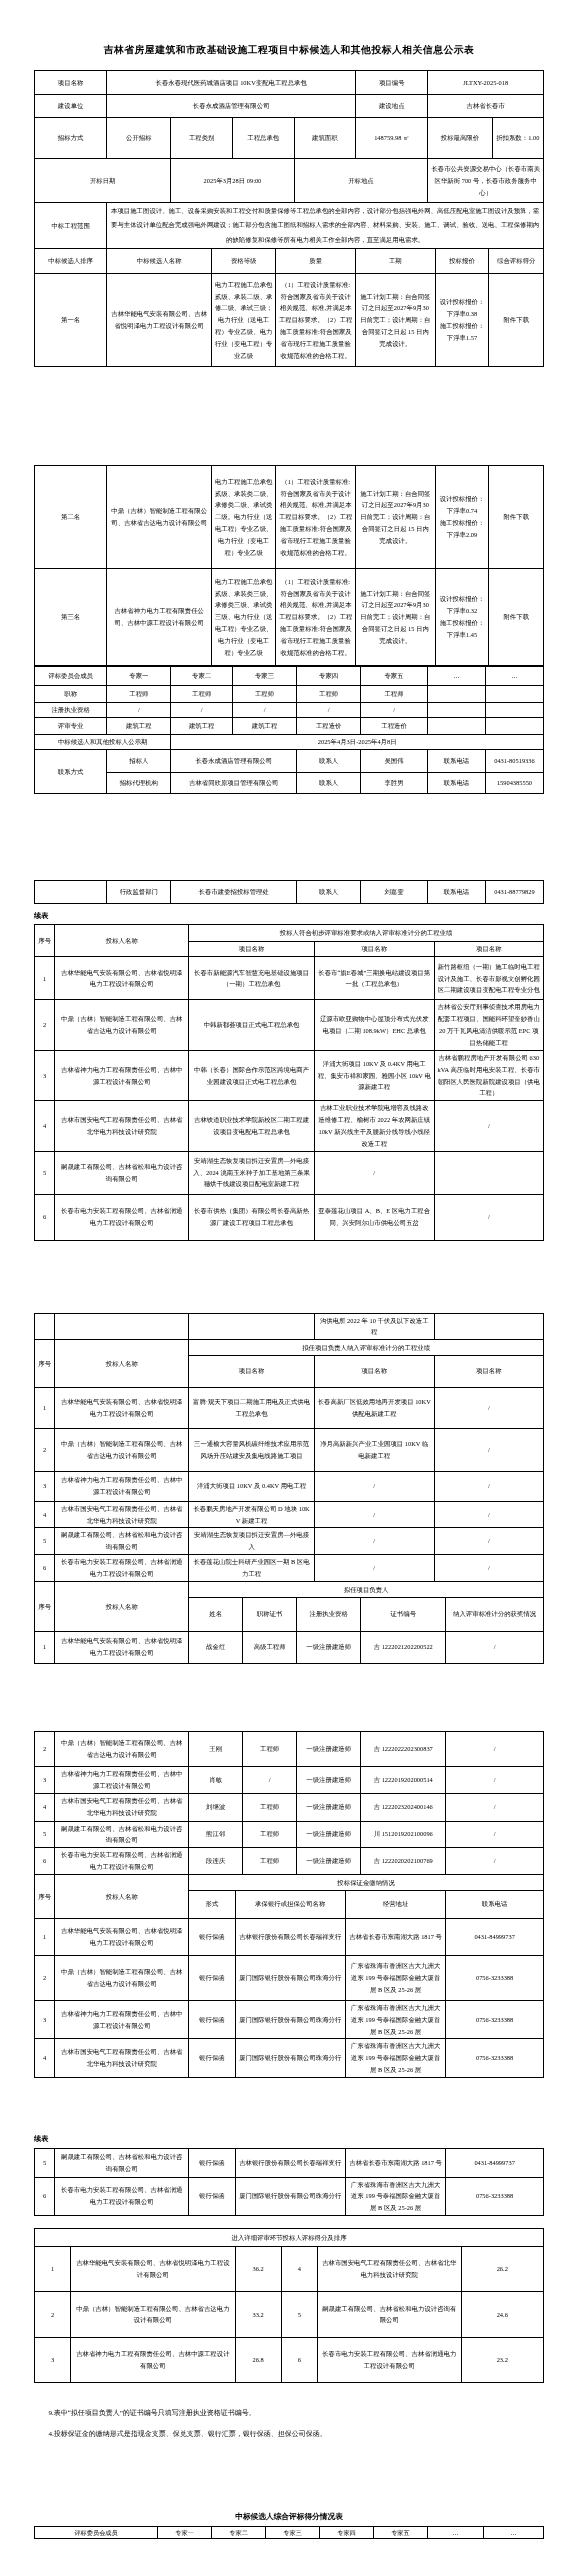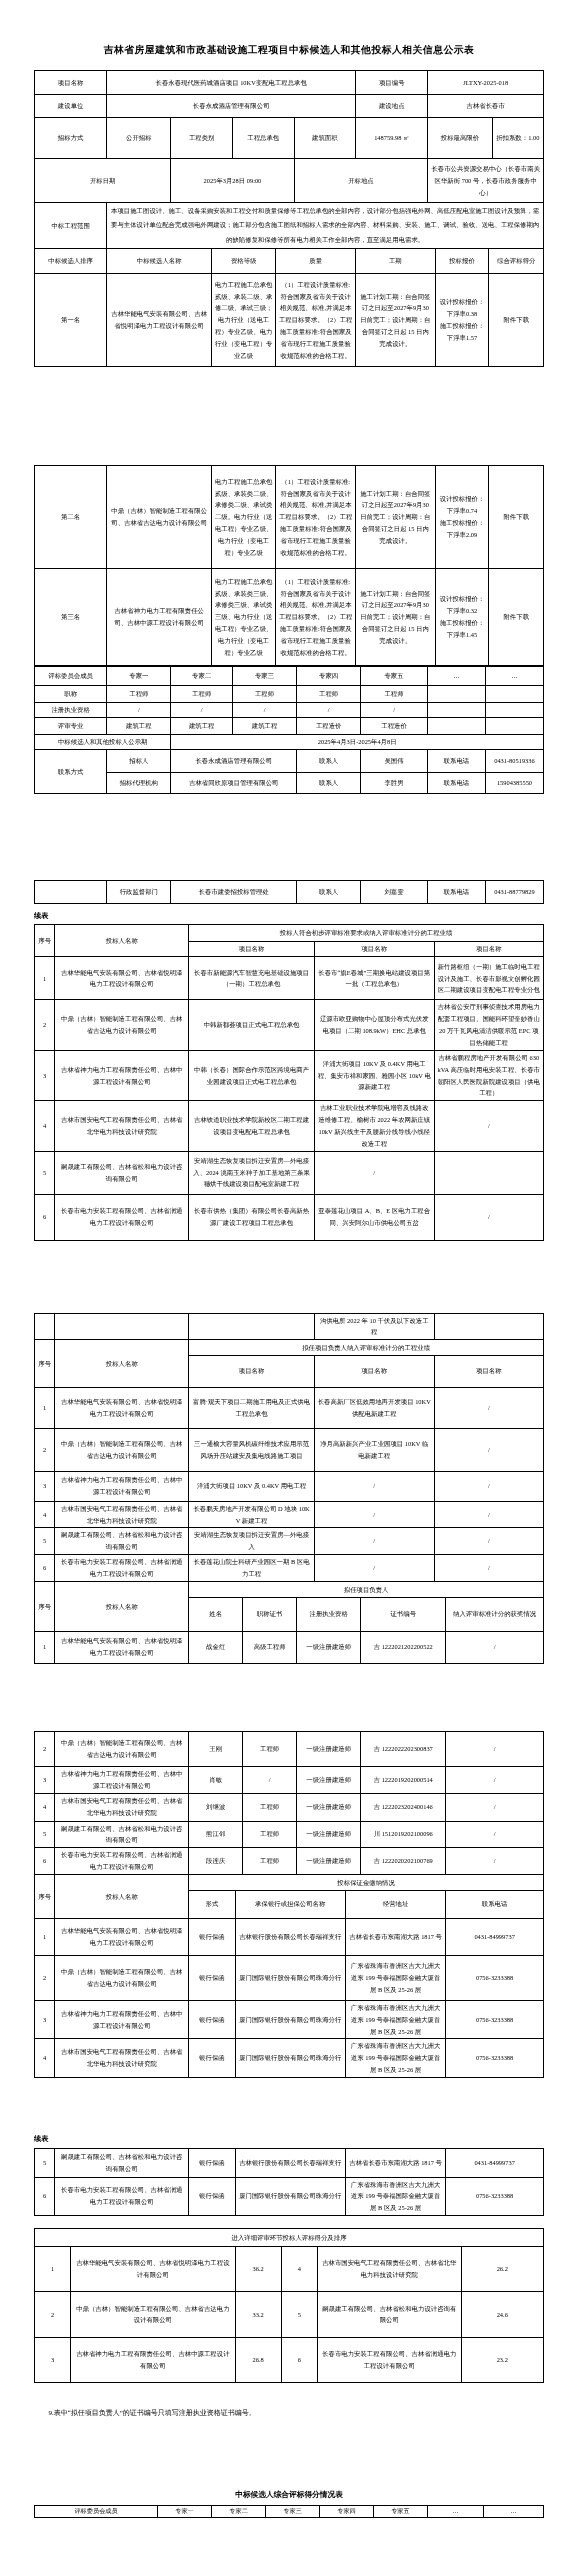--- a/index.html
+++ b/index.html
@@ -612,20 +612,21 @@
     <td>26.8</td>
     <td>6</td>
     <td class="just">长春市电力安装工程有限公司、吉林省润通电力工程设计有限公司</td>
     <td>23.2</td>
   </tr>
 </tbody>
   </table>
 
 <div class="notes">
   <p class="ind"><span>9.表中“拟任项目负责人”的证书编号只填写注册执业资格证书编号。</span></p>
+  <p class="ind"><span>4.投标保证金的缴纳形式是指现金支票、保兑支票、银行汇票，银行保函、担保公司保函。</span></p>
 </div>
 
 <div style="height:62px" class="gap"></div>
 
 <div class="sub-title">中标候选人综合评标得分情况表</div>
 <div style="height:4.1px" class="gap"></div>
 
 <table class="tbl score">
   <colgroup>
       <col style="width:12.1%">

